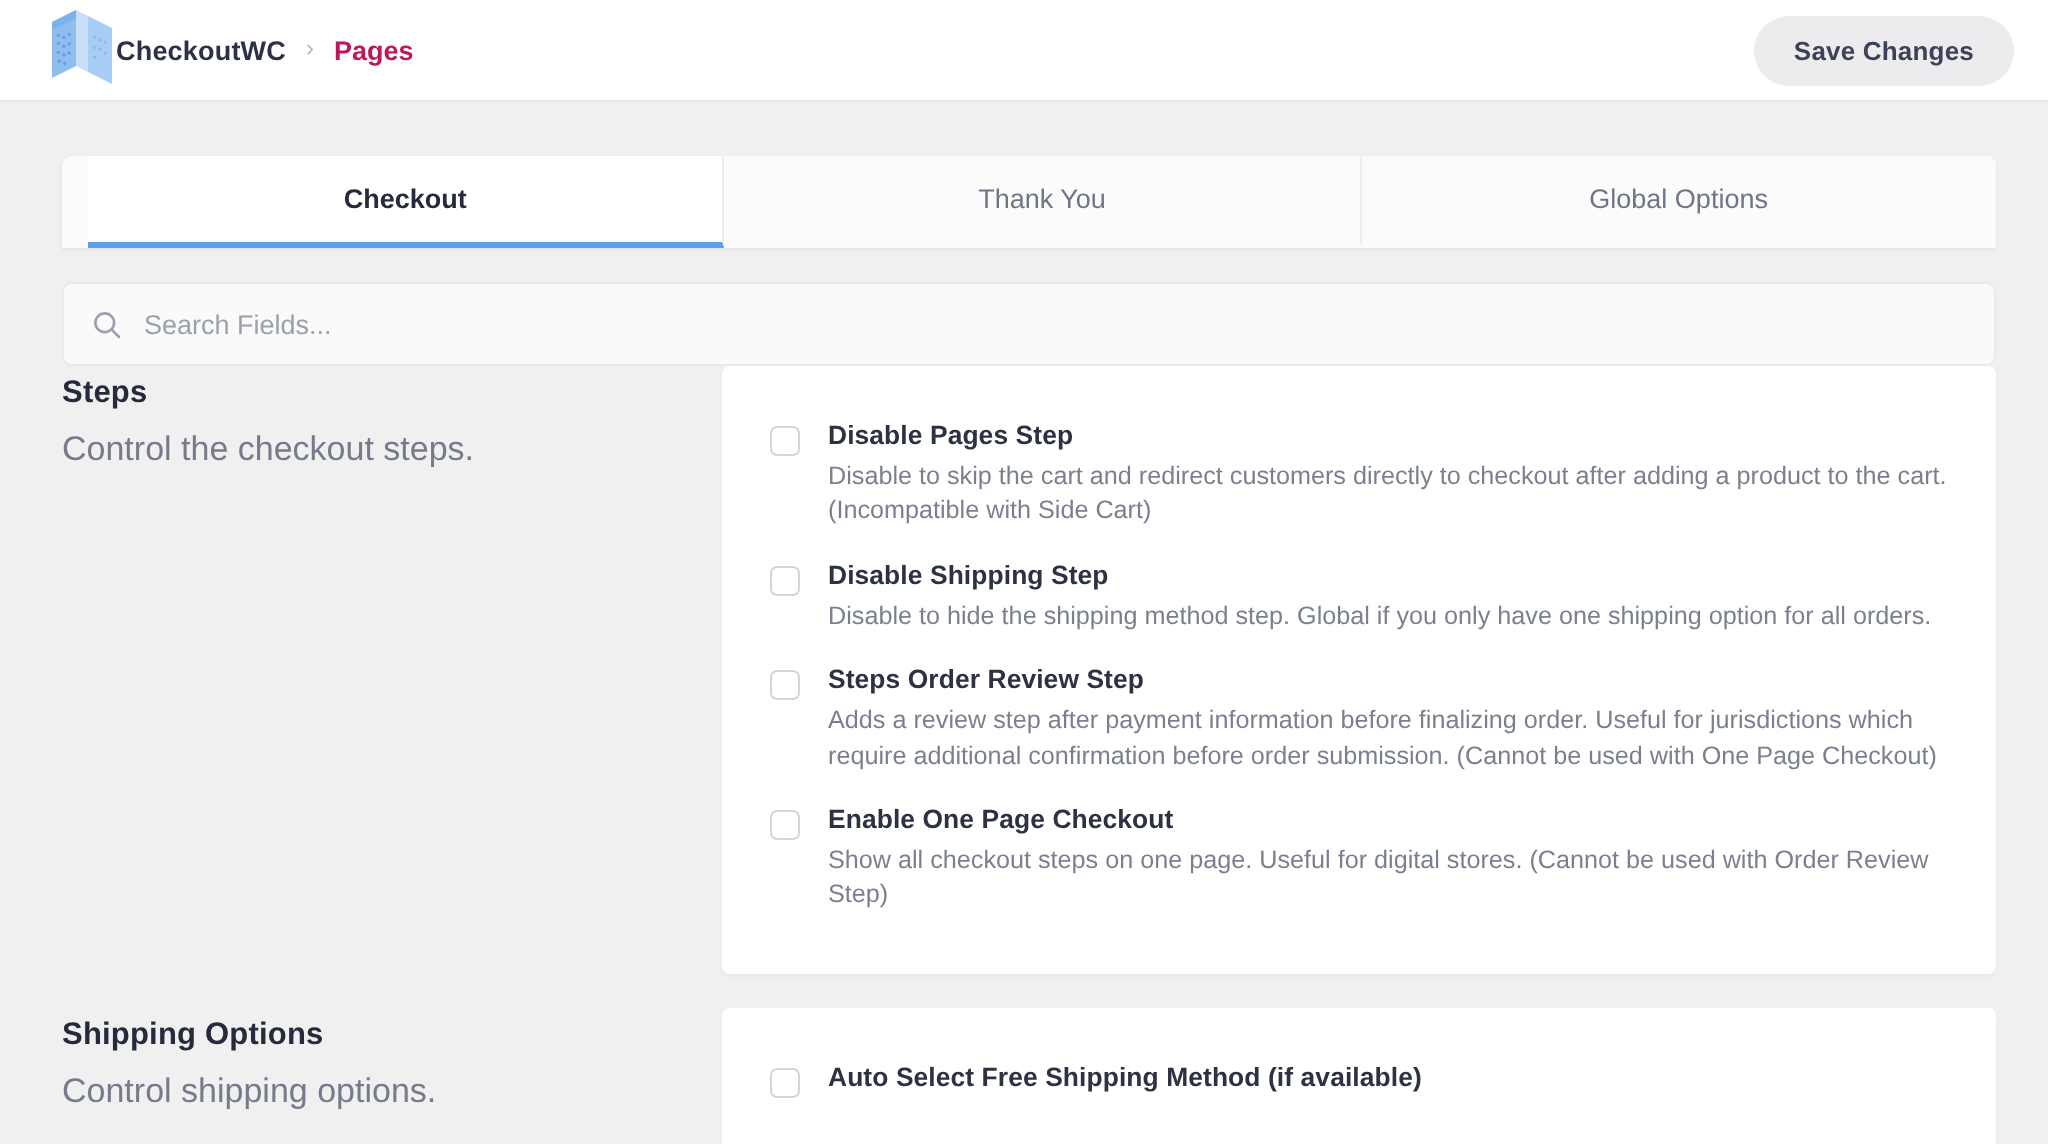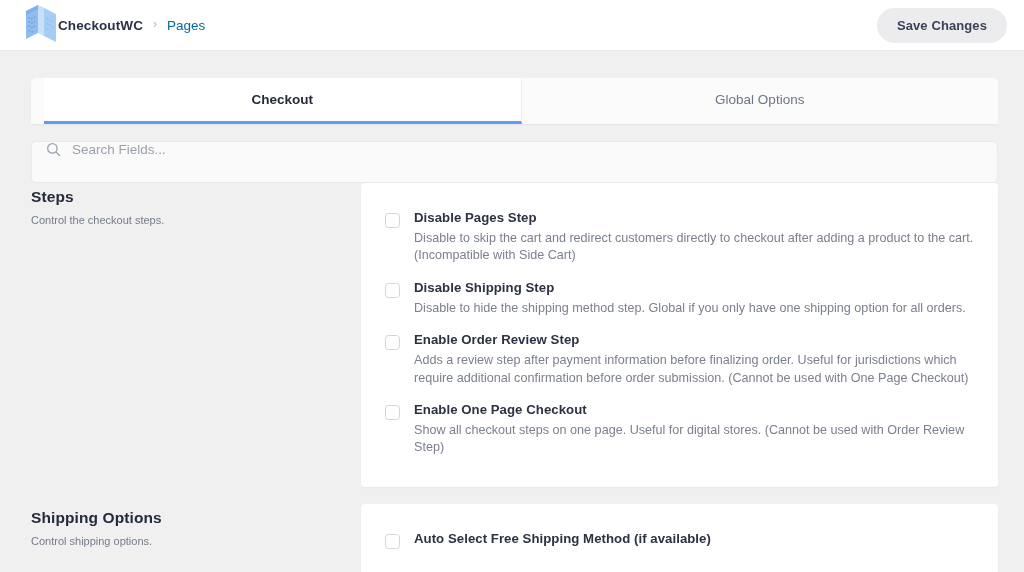--- a/index.html
+++ b/index.html
@@ -46,22 +46,22 @@
     font-weight: 700;
     letter-spacing: .1px;
   }
   .crumb-sep {
     color: #b4b8c2;
     font-size: 12px;
     line-height: 1;
     transform: translateY(-1px);
   }
   .crumb-leaf {
-    color: #0369a1;
-    font-weight: 400;
+    color: #be185d;
+    font-weight: 700;
     text-align: right;
   }
   .header-actions {
     margin-left: auto;
   }
   .save-btn {
     background: #ececee;
     border: none;
     border-radius: 999px;
     padding: 10px 20px;
@@ -114,21 +114,21 @@
   .search-row {
     width: 967px;
     margin-top: 17px;
   }
   .search-box {
     height: 42px;
     background: #fafafb;
     border: 1px solid #eaeaec;
     border-radius: 5px;
     display: flex;
-    align-items: flex-start;
+    align-items: center;
     padding: 0 14px;
     gap: 11px;
   }
   .search-icon { flex: none; display: block; }
   .search-input {
     flex: 1;
     border: none;
     outline: none;
     background: transparent;
     font-family: inherit;
@@ -150,21 +150,21 @@
     padding-top: 5px;
   }
   .section-title {
     font-size: 15.5px;
     font-weight: 700;
     color: #252b3b;
     letter-spacing: .1px;
   }
   .section-desc {
     margin-top: 7px;
-    font-size: 11px;
+    font-size: 17px;
     color: #757b8a;
     line-height: 1.45;
   }
   .section-card {
     flex: 1;
     background: #ffffff;
     border-radius: 4px;
     padding: 20px 24px 22px 24px;
     box-shadow: 0 1px 2px rgba(16,24,40,.04);
   }
@@ -246,20 +246,23 @@
   </div>
 </header>
 
 <main class="page-body">
 
   <div class="tabs">
     <div class="tab is-active">
       <span>Checkout</span>
     </div>
     <div class="tab">
+      <span>Thank You</span>
+    </div>
+    <div class="tab">
       <span>Global Options</span>
     </div>
   </div>
 
   <div class="search-row">
     <div class="search-box">
       <svg class="search-icon" width="15" height="15" viewBox="0 0 16 16" aria-hidden="true">
         <circle cx="6.8" cy="6.8" r="5" fill="none" stroke="#9ba0ad" stroke-width="1.4"></circle>
         <line x1="10.5" y1="10.5" x2="14.4" y2="14.4" stroke="#9ba0ad" stroke-width="1.4" stroke-linecap="round"></line>
       </svg>
@@ -286,21 +289,21 @@
         <span class="cbx"></span>
         <div class="field-text">
           <div class="field-label">Disable Shipping Step</div>
           <div class="field-help">Disable to hide the shipping method step. Global if you only have one shipping option for all orders.</div>
         </div>
       </div>
 
       <div class="field-row">
         <span class="cbx"></span>
         <div class="field-text">
-          <div class="field-label">Enable Order Review Step</div>
+          <div class="field-label">Steps Order Review Step</div>
           <div class="field-help">Adds a review step after payment information before finalizing order. Useful for jurisdictions which require additional confirmation before order submission. (Cannot be used with One Page Checkout)</div>
         </div>
       </div>
 
       <div class="field-row">
         <span class="cbx"></span>
         <div class="field-text">
           <div class="field-label">Enable One Page Checkout</div>
           <div class="field-help">Show all checkout steps on one page. Useful for digital stores. (Cannot be used with Order Review Step)</div>
         </div>

